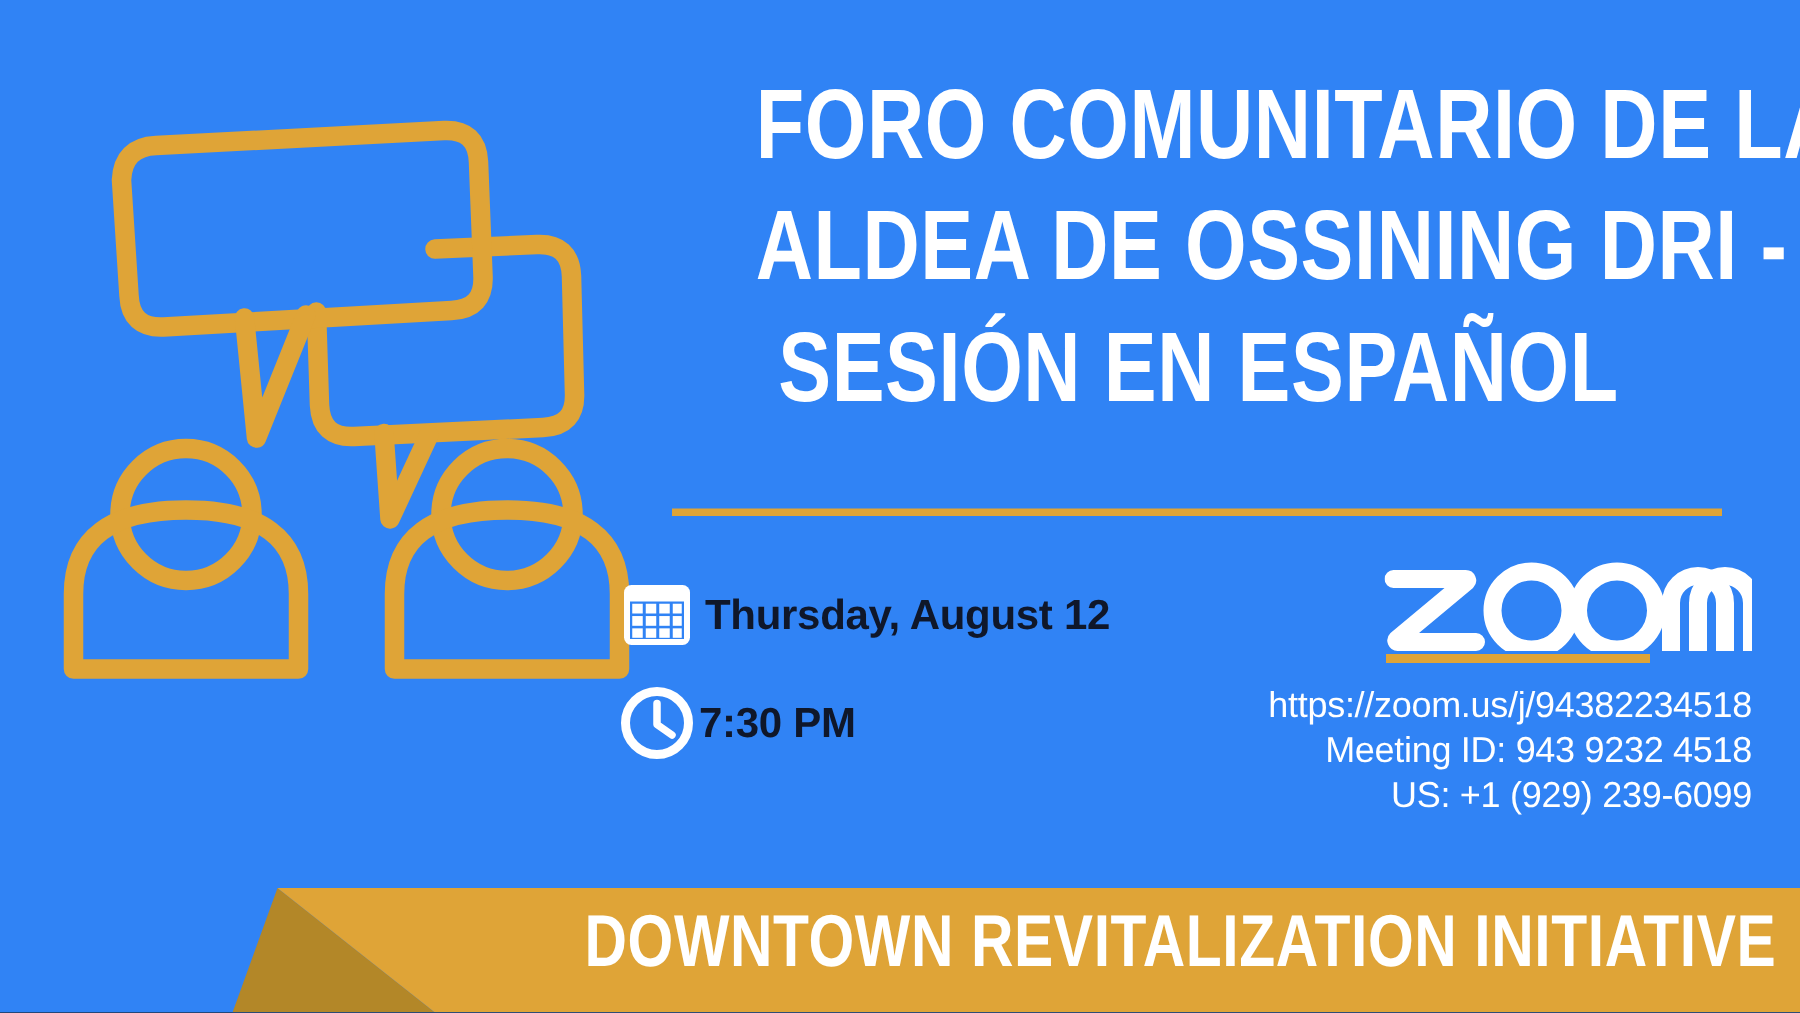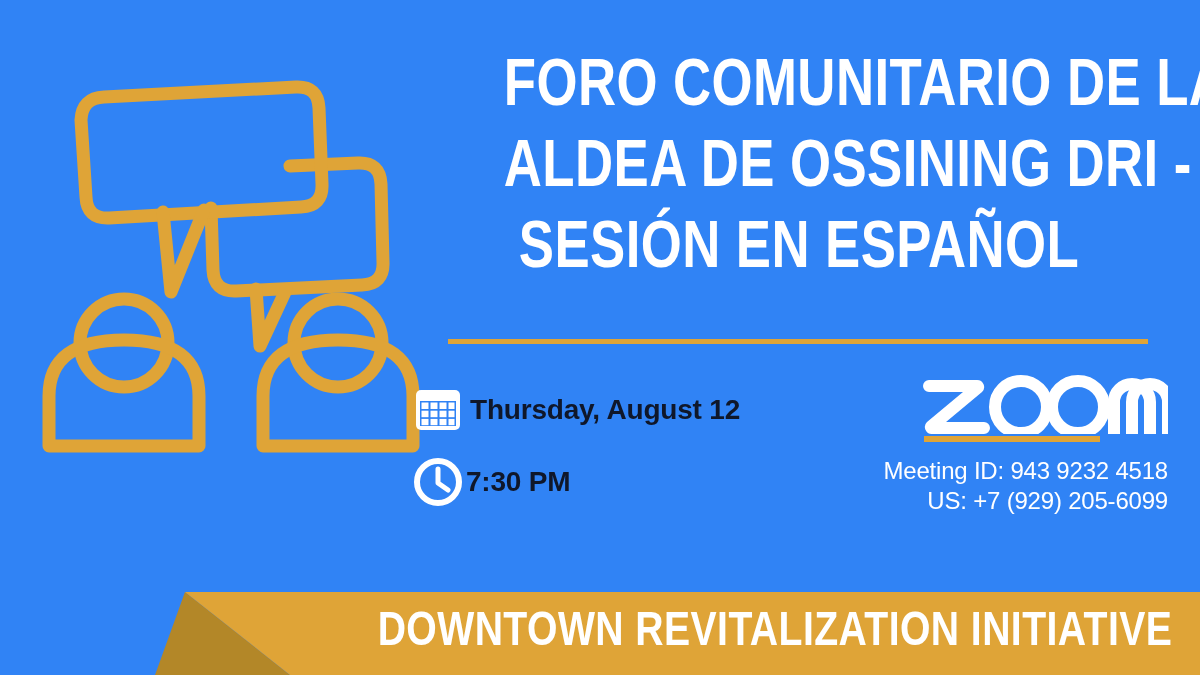--- a/index.html
+++ b/index.html
@@ -157,21 +157,21 @@
   #banner-shape svg { display: block; width: 1200px; height: 95px; }
   #banner-text {
     position: absolute;
     left: 0;
     top: 0;
     width: 1200px;
     height: 95px;
     display: flex;
     align-items: center;
     justify-content: flex-end;
-    padding-right: 28px;
+    padding-right: 16px;
     box-sizing: border-box;
   }
   #banner-label {
     color: #ffffff;
     font-family: "Liberation Sans Narrow", "Liberation Sans", sans-serif;
     font-weight: bold;
     font-size: 49px;
     line-height: 52px;
     letter-spacing: 0.5px;
     text-transform: uppercase;
@@ -264,22 +264,23 @@
           <circle cx="155" cy="35" r="26" fill="none" stroke="#ffffff" stroke-width="12"></circle>
 
           <path d="M191 62 V30 a18 18 0 0 1 36 0 V62" fill="none" stroke="#ffffff" stroke-width="12" stroke-linecap="butt"></path>
           <path d="M209 62 V30 a18 18 0 0 1 36 0 V62" fill="none" stroke="#ffffff" stroke-width="12" stroke-linecap="butt"></path>
         </svg>
       </span>
       <span id="zoom-underline"></span>
     </div>
 
     <div id="zoom-details">
+      <span class="zoom-line">https://zoom.us/j/94382234518</span>
       <span class="zoom-line">Meeting ID: 943 9232 4518</span>
-      <span class="zoom-line">US: +7 (929) 205-6099</span>
+      <span class="zoom-line">US: +1 (929) 239-6099</span>
     </div>
   </div>
 
   <div id="banner">
     <div id="banner-shape">
       <svg viewBox="0 0 1200 95" xmlns="http://www.w3.org/2000/svg">
 
         <polygon points="155,95 185,12 290,95" fill="#b38728"></polygon>
 
         <polygon points="185,12 1200,12 1200,95 290,95" fill="#dfa437"></polygon>

